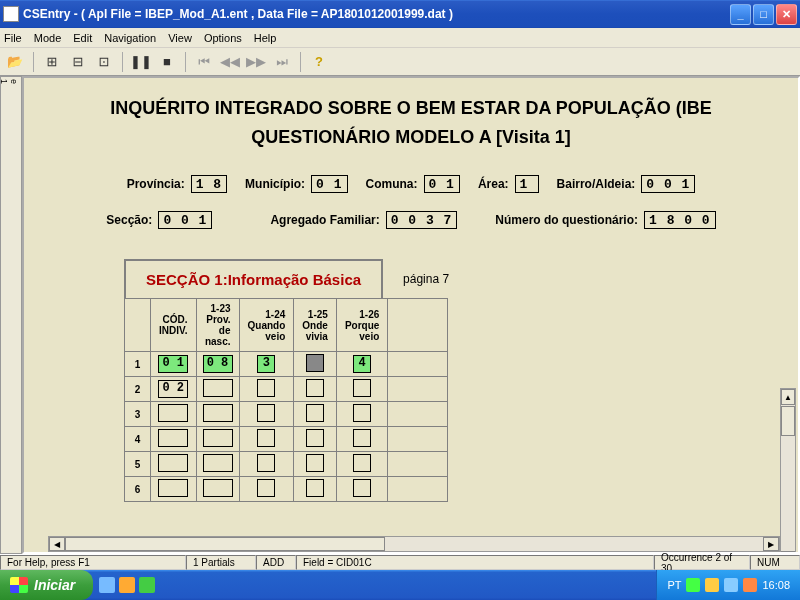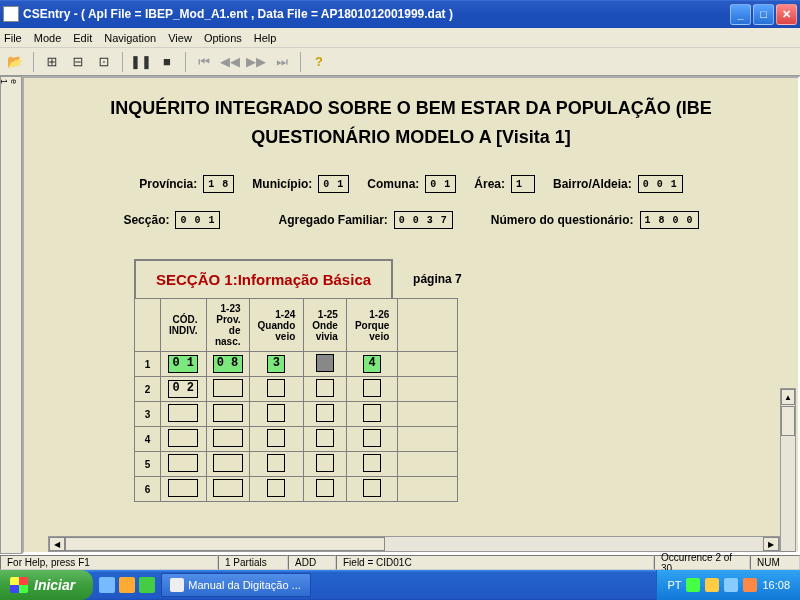--- a/index.html
+++ b/index.html
@@ -12,30 +12,30 @@
 .tbtn.min, .tbtn.max { background: linear-gradient(to bottom, #5aa3ff, #2770d8); }
 .tbtn.close { background: linear-gradient(to bottom, #f88, #d44); }
 .menubar { height: 20px; background: #ece9d8; display: flex; align-items: center; padding: 0 4px; font-size: 11px; gap: 12px; border-bottom: 1px solid #d4d0c8; }
 .menubar span { cursor: default; }
 .toolbar { height: 28px; background: #ece9d8; display: flex; align-items: center; padding: 0 4px; gap: 4px; border-bottom: 1px solid #999; }
 .tool-sep { width: 1px; height: 20px; background: #aaa; margin: 0 3px; }
 .tool-btn { width: 22px; height: 22px; display: flex; align-items: center; justify-content: center; font-size: 13px; color: #333; }
 .workspace { position: absolute; top: 76px; left: 0; right: 0; bottom: 46px; background: #808080; display: flex; }
 .side-panel { width: 22px; background: #ece9d8; border: 1px solid #999; font-size: 9px; writing-mode: vertical-rl; padding: 2px; }
 .content-win { flex: 1; background: #e8e4c8; border: 2px inset #fff; position: relative; overflow: hidden; }
-.page-body { padding: 20px 30px; }
+.page-body { padding: 20px 20px; }
 .page-title { text-align: center; font-size: 18px; font-weight: bold; color: #000; margin-bottom: 8px; }
 .page-subtitle { text-align: center; font-size: 18px; font-weight: bold; color: #000; margin-bottom: 27px; }
 .field-row { display: flex; align-items: center; gap: 18px; margin-bottom: 18px; font-size: 12px; font-weight: bold; justify-content: center; flex-wrap: nowrap; }
 .field-group { display: flex; align-items: center; gap: 6px; white-space: nowrap; }
-.field-box { border: 1px solid #000; background: #e8e4c8; padding: 1px 4px; font-size: 10px; font-weight: bold; letter-spacing: 1px; min-width: 24px; display: inline-block; height: 18px; line-height: 16px; font-family: 'Courier New', monospace; }
+.field-box { border: 1px solid #000; background: #e8e4c8; padding: 1px 4px; font-size: 13px; font-weight: bold; letter-spacing: 1px; min-width: 24px; display: inline-block; height: 18px; line-height: 16px; font-family: 'Courier New', monospace; }
 .section-area { margin-top: 30px; margin-left: 80px; }
 .section-header { display: flex; align-items: center; }
 .section-title-box { border: 2px solid #808080; border-bottom: none; padding: 10px 20px; font-size: 15px; font-weight: bold; color: #b00000; background: #e8e4c8; }
-.page-num { margin-left: 20px; font-size: 12px; font-weight: bold; }
+.page-num { margin-left: 20px; font-size: 12px; font-weight: normal; }
 .data-table { border-collapse: collapse; margin-top: 0; }
 .data-table th, .data-table td { border: 1px solid #808080; text-align: center; font-size: 10px; padding: 2px 6px; background: #e8e4c8; }
 .data-table th { font-weight: bold; padding: 4px 8px; vertical-align: middle; height: 48px; text-align: right; }
 .data-table td.rownum { font-weight: bold; width: 26px; }
 .cell-input { display: inline-block; border: 1px solid #000; width: 30px; height: 18px; background: #e8e4c8; font-size: 12px; font-weight: bold; font-family: 'Courier New', monospace; }
 .cell-input.narrow { width: 18px; }
 .cell-green { background: #7de87d; }
 .cell-dark { background: #888; }
 .vscroll { position: absolute; right: 2px; top: 310px; width: 16px; height: 180px; background: #e8e4d8; border: 1px solid #999; }
 .vscroll .arrow { height: 16px; background: #ece9d8; border: 1px solid #888; display: flex; align-items: center; justify-content: center; font-size: 8px; }
@@ -228,42 +228,38 @@
       <div class="arrow">◀</div>
       <div class="track">
           <div class="thumb"></div>
         </div>
       <div class="arrow">▶</div>
     </div>
   </div>
 </div>
 
 <div class="statusbar">
-  <div class="status-cell" style="width:218px">For Help, press F1</div>
+  <div class="status-cell" style="width:186px">For Help, press F1</div>
   <div class="status-cell" style="width:70px">1 Partials</div>
-  <div class="status-cell" style="width:48px">ADD</div>
+  <div class="status-cell" style="width:40px">ADD</div>
   <div class="status-cell" style="flex:1">Field = CID01C</div>
   <div class="status-cell" style="width:96px">Occurrence 2 of 30</div>
   <div class="status-cell" style="width:50px">NUM</div>
 </div>
 
 <div class="taskbar">
   <div class="start-btn">
     <div class="start-flag"></div>
     <span>Iniciar</span>
   </div>
   <div class="quick-icons">
     <div style="background:#7bf"></div>
     <div style="background:#fa3"></div>
     <div style="background:#4c4"></div>
   </div>
-  <div class="task-item">
-      <div class="ticon"></div>
-      <span>Manual da Digitação ...</span>
-    </div>
   <div class="tray">
     <span>PT</span>
     <div class="ticon" style="background:#4f4"></div>
     <div class="ticon" style="background:#fc4"></div>
     <div class="ticon" style="background:#8cf"></div>
     <div class="ticon" style="background:#f84"></div>
     <span>16:08</span>
   </div>
 </div>
 

